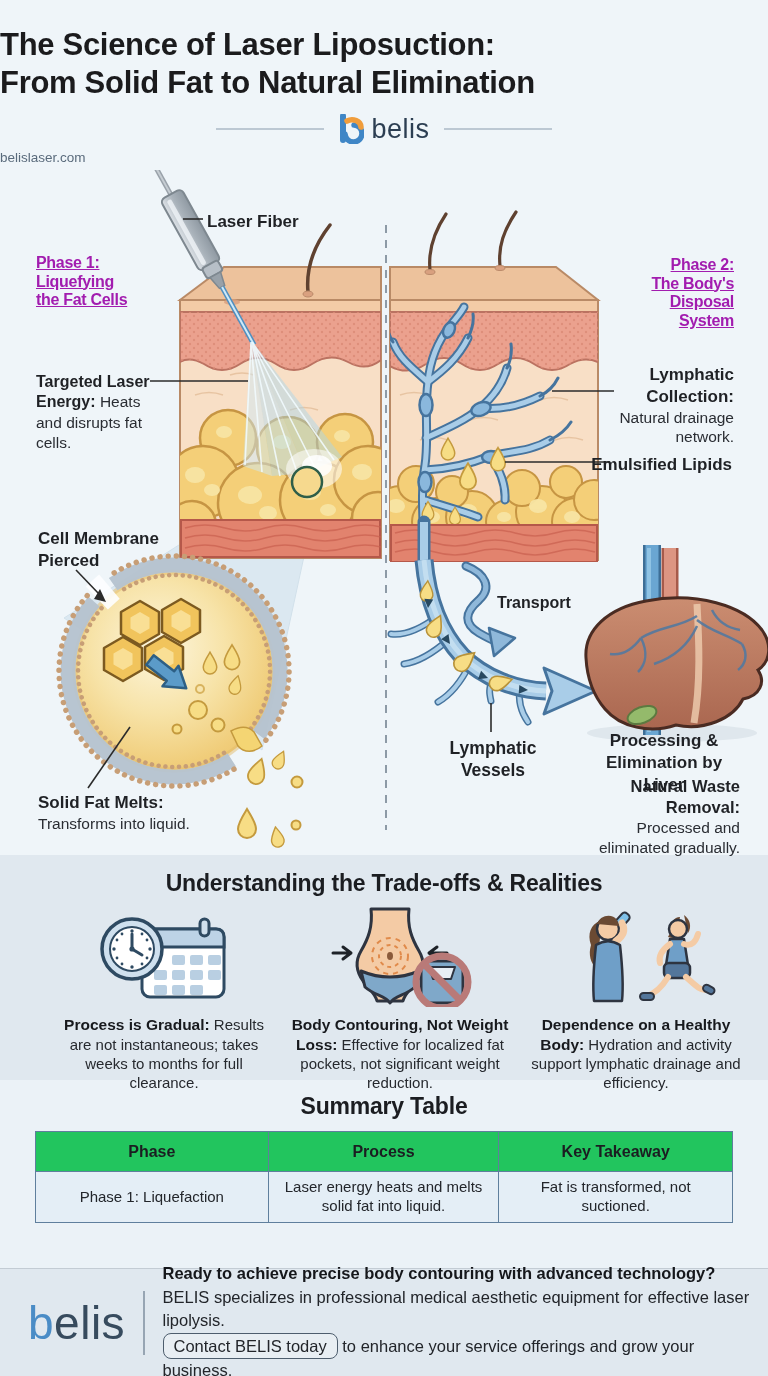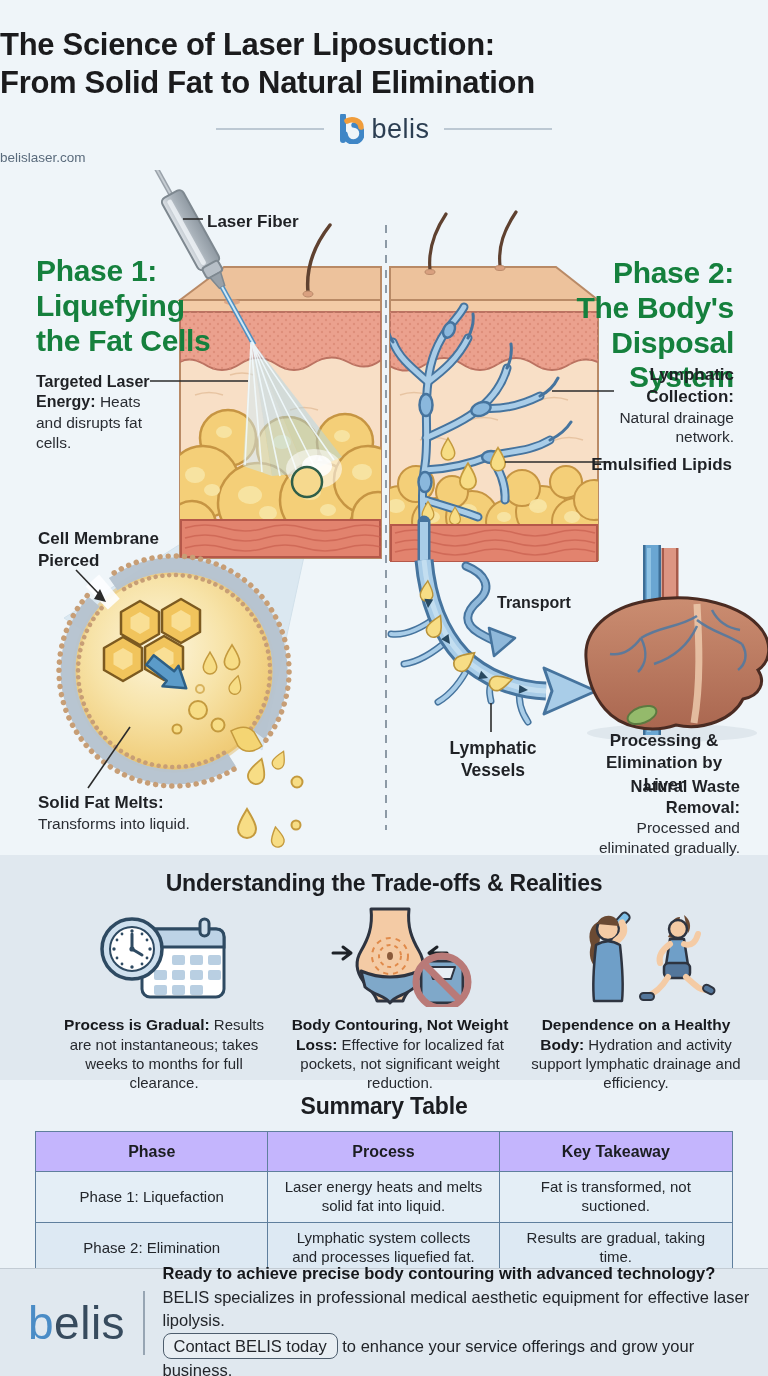--- a/index.html
+++ b/index.html
@@ -9,34 +9,34 @@
   .logo-row{margin-top:12px;display:flex;align-items:center;justify-content:center;gap:14px;}
   .rule{width:108px;height:2px;background:#bcc8d3;}
   .logo{display:flex;align-items:center;gap:7px;}
   .logo-word{font-size:27px;color:#2c3e52;font-weight:500;letter-spacing:.5px;}
   .site{margin-top:5px;font-size:13.5px;color:#5a6b7c;}
   .illus{position:relative;width:768px;height:685px;background:#eff5f9;}
   .illus svg.scene{position:absolute;left:0;top:0;}
   .lbl{position:absolute;line-height:1.28;}
   .b17{font-weight:bold;font-size:17px;color:#1f2125;}
   .t15{font-size:15.5px;color:#2a2d33;}
-  .phase-h{font-size:30px;line-height:1.16;font-weight:bold;color:#15803d;letter-spacing:-.3px;}
+  .phase-h{font-size:16px;line-height:1.16;font-weight:bold;color:#a21caf;letter-spacing:-.3px;text-decoration:underline;}
   .tr{text-align:right;}
   .tc{text-align:center;}
   .tradeoffs{height:225px;background:#e0e8ef;text-align:center;}
   .sec-title{padding-top:15px;font-size:23px;font-weight:bold;color:#1b1d21;letter-spacing:-.2px;}
   .to-row{display:flex;justify-content:center;gap:16px;margin-top:10px;padding:0 22px;margin-left:32px;}
   .to-item{width:232px;}
   .to-icon{height:100px;display:flex;align-items:center;justify-content:center;}
   .to-text{margin-top:8px;font-size:15px;line-height:1.27;color:#26292e;text-align:center;}
   .to-text b{font-size:15.5px;color:#17191d;}
   .tbl-sec{height:188px;background:#ebf2f7;text-align:center;}
   table.sum{width:698px;margin:11px auto 0;border-collapse:collapse;background:#e4eef6;}
   table.sum th,table.sum td{border:1.5px solid #5f7f9d;}
-  table.sum th{height:37px;background:#c4b5fd;font-size:16px;font-weight:bold;color:#1b1d21;}
+  table.sum th{height:37px;background:#22c55e;font-size:16px;font-weight:bold;color:#1b1d21;}
   table.sum td{height:46px;font-size:15px;color:#23262b;padding:2px 14px;line-height:1.25;}
   table.sum tr.r2 td{background:#dde9f3;}
   .ftr{height:108px;background:#e0e8ef;border-top:1px solid #c3ccd4;display:flex;align-items:center;padding:0 0 0 28px;box-sizing:border-box;gap:18px;}
   .f-logo{font-size:46px;font-weight:500;letter-spacing:.5px;color:#374b5e;}
   .f-logo .fb{color:#4a8cc6;}
   .f-div{width:1.5px;height:64px;background:#97a5b3;}
   .f-text{font-size:16.5px;line-height:1.42;color:#22252a;}
   .f-text .fh{font-weight:bold;color:#15171b;}
   .cta{display:inline-block;border:1.5px solid #4d5d6d;border-radius:8px;padding:0 10px;line-height:1.5;background:#e8eef3;}
 </style>
@@ -491,25 +491,20 @@
         <th style="width:232px">Process</th>
         <th style="width:233px">Key Takeaway</th>
       </tr>
     </thead>
     <tbody>
       <tr class="r1">
         <td>Phase 1: Liquefaction</td>
         <td>Laser energy heats and melts solid fat into liquid.</td>
         <td style="padding:2px 30px">Fat is transformed, not suctioned.</td>
       </tr>
-      <tr class="r2">
-        <td>Phase 2: Elimination</td>
-        <td>Lymphatic system collects and processes liquefied fat.</td>
-        <td>Results are gradual, taking time.</td>
-      </tr>
     </tbody>
   </table>
 </div>
 
 <div class="ftr">
   <div class="f-logo"><span class="fb">b</span><span>elis</span></div>
   <div class="f-div"></div>
   <div class="f-text">
     <div class="fh">Ready to achieve precise body contouring with advanced technology?</div>
     <div>BELIS specializes in professional medical aesthetic equipment for effective laser lipolysis.</div>

